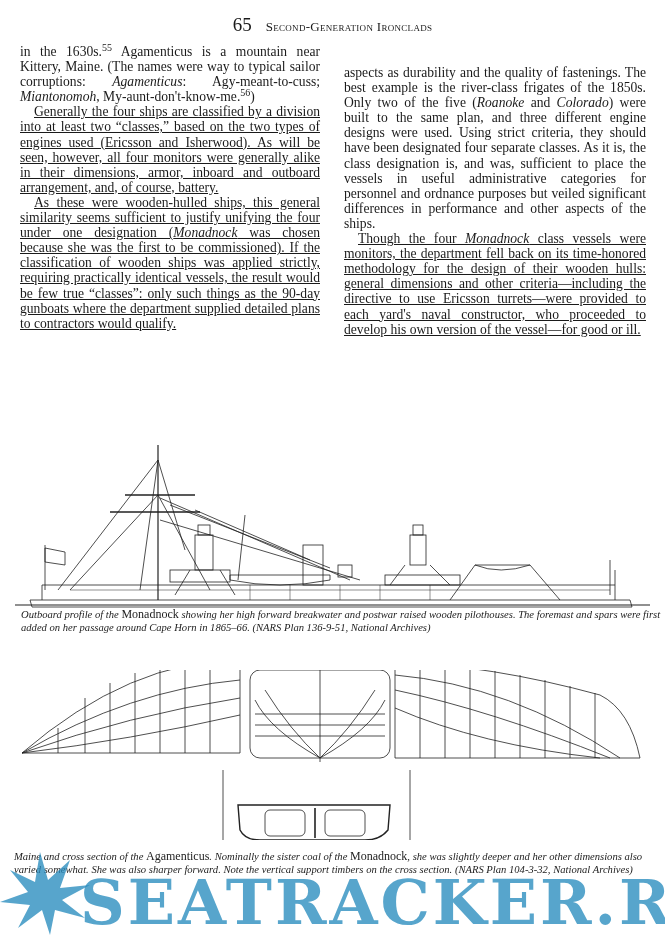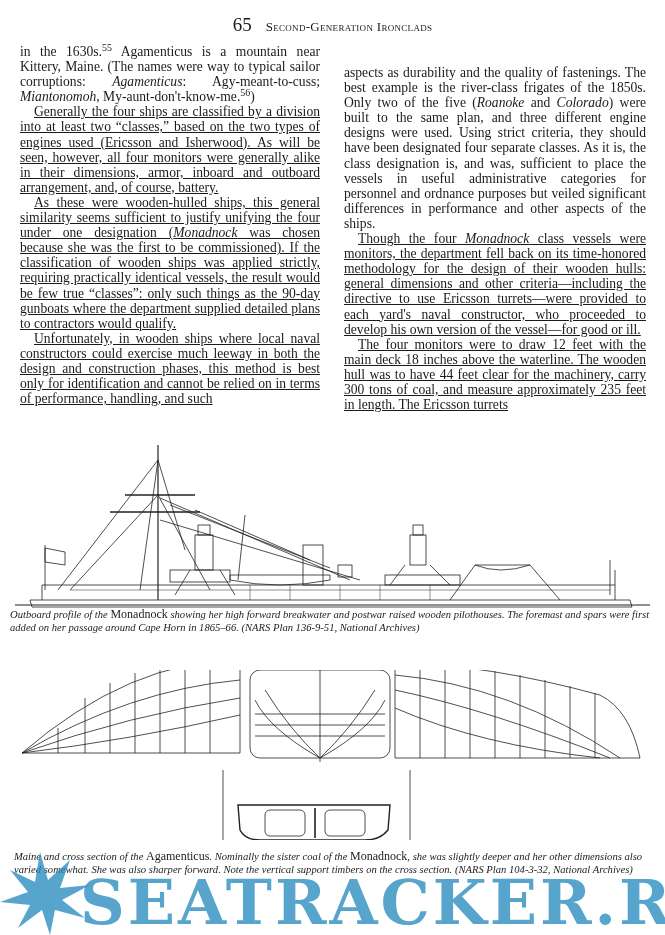--- a/index.html
+++ b/index.html
@@ -12,46 +12,44 @@
          text-align: justify; hyphens: manual; }
   .col.left { left: 20px; }
   .col.right { left: 344px; width: 302px; margin-top: 21px; }
   .col p { margin: 0; text-indent: 0; }
   .col p.ind { text-indent: 14px; text-decoration: underline; }
   .col i { font-style: italic; }
   sup { font-size: 10px; vertical-align: 5px; line-height: 0; }
   .fig1 { position: absolute; left: 10px; top: 430px; width: 650px; height: 180px; }
   .cap { position: absolute; font-style: italic; font-size: 10.6px; line-height: 12.5px; color: #222; }
   .cap .rm { font-style: normal; font-size: 12px; }
-  .cap1 { left: 10px; top: 608px; width: 640px; }
+  .cap1 { left: 21px; top: 608px; width: 640px; }
   .fig2 { position: absolute; left: 10px; top: 670px; width: 650px; height: 170px; }
   .cap2 { left: 14px; top: 850px; width: 640px; }
   .wm { position: absolute; left: 0; top: 840px; width: 665px; height: 95px; pointer-events: none; }
   .wm-text { position: absolute; left: 80px; top: 872px; font-family: "DejaVu Serif", serif; font-weight: bold;
              font-size: 62px; letter-spacing: 3px; color: rgba(40,140,190,0.78); line-height: 62px; }
 </style>
 </head>
 <body>
 
 <div class="header">
   <span class="pnum">65</span>
   <span class="rtitle">Second-Generation Ironclads</span>
 </div>
 
 <div class="col left">
   <p><span>in the 1630s.</span><sup>55</sup><span> Agamenticus is a mountain near Kittery, Maine. (The names were way to typical sailor corruptions: </span><i>Agamenticus</i><span>: Agy-meant-to-cuss; </span><i>Miantonomoh</i><span>, My-aunt-don't-know-me.</span><sup>56</sup><span>)</span></p>
   <p class="ind">Generally the four ships are classified by a division into at least two “classes,” based on the two types of engines used (Ericsson and Isherwood). As will be seen, however, all four monitors were generally alike in their dimensions, armor, inboard and outboard arrangement, and, of course, battery.</p>
   <p class="ind"><span>As these were wooden-hulled ships, this general similarity seems sufficient to justify unifying the four under one designation (</span><i>Monadnock</i><span> was chosen because she was the first to be commissioned). If the classification of wooden ships was applied strictly, requiring practically identical vessels, the result would be few true “classes”: only such things as the 90-day gunboats where the department supplied detailed plans to contractors would qualify.</span></p>
-  <p class="ind">Unfortunately, in wooden ships where local naval constructors could exercise much leeway in both the design and construction phases, this method is best only for identification and cannot be relied on in terms of performance, handling, and such</p>
 </div>
 
 <div class="col right">
   <p><span>aspects as durability and the quality of fastenings. The best example is the river-class frigates of the 1850s. Only two of the five (</span><i>Roanoke</i><span> and </span><i>Colorado</i><span>) were built to the same plan, and three different engine designs were used. Using strict criteria, they should have been designated four separate classes. As it is, the class designation is, and was, sufficient to place the vessels in useful administrative categories for personnel and ordnance purposes but veiled significant differences in performance and other aspects of the ships.</span></p>
   <p class="ind"><span>Though the four </span><i>Monadnock</i><span> class vessels were monitors, the department fell back on its time-honored methodology for the design of their wooden hulls: general dimensions and other criteria—including the directive to use Ericsson turrets—were provided to each yard's naval constructor, who proceeded to develop his own version of the vessel—for good or ill.</span></p>
-  <p class="ind">The four monitors were to draw 12 feet with the main deck 18 inches above the waterline. The wooden hull was to have 44 feet clear for the machinery, carry 300 tons of coal, and measure approximately 235 feet in length. The Ericsson turrets</p>
 </div>
 
 <svg class="fig1" viewBox="0 0 650 180" fill="none" stroke="#222" stroke-width="0.8">
 
   <path d="M20 170 L620 170 L622 177 L22 177 Z"></path>
   <line x1="5" y1="175" x2="640" y2="175" stroke-width="1.2"></line>
   <line x1="32" y1="155" x2="605" y2="155"></line>
   <line x1="32" y1="155" x2="32" y2="170"></line>
   <line x1="605" y1="140" x2="605" y2="170"></line>
 

